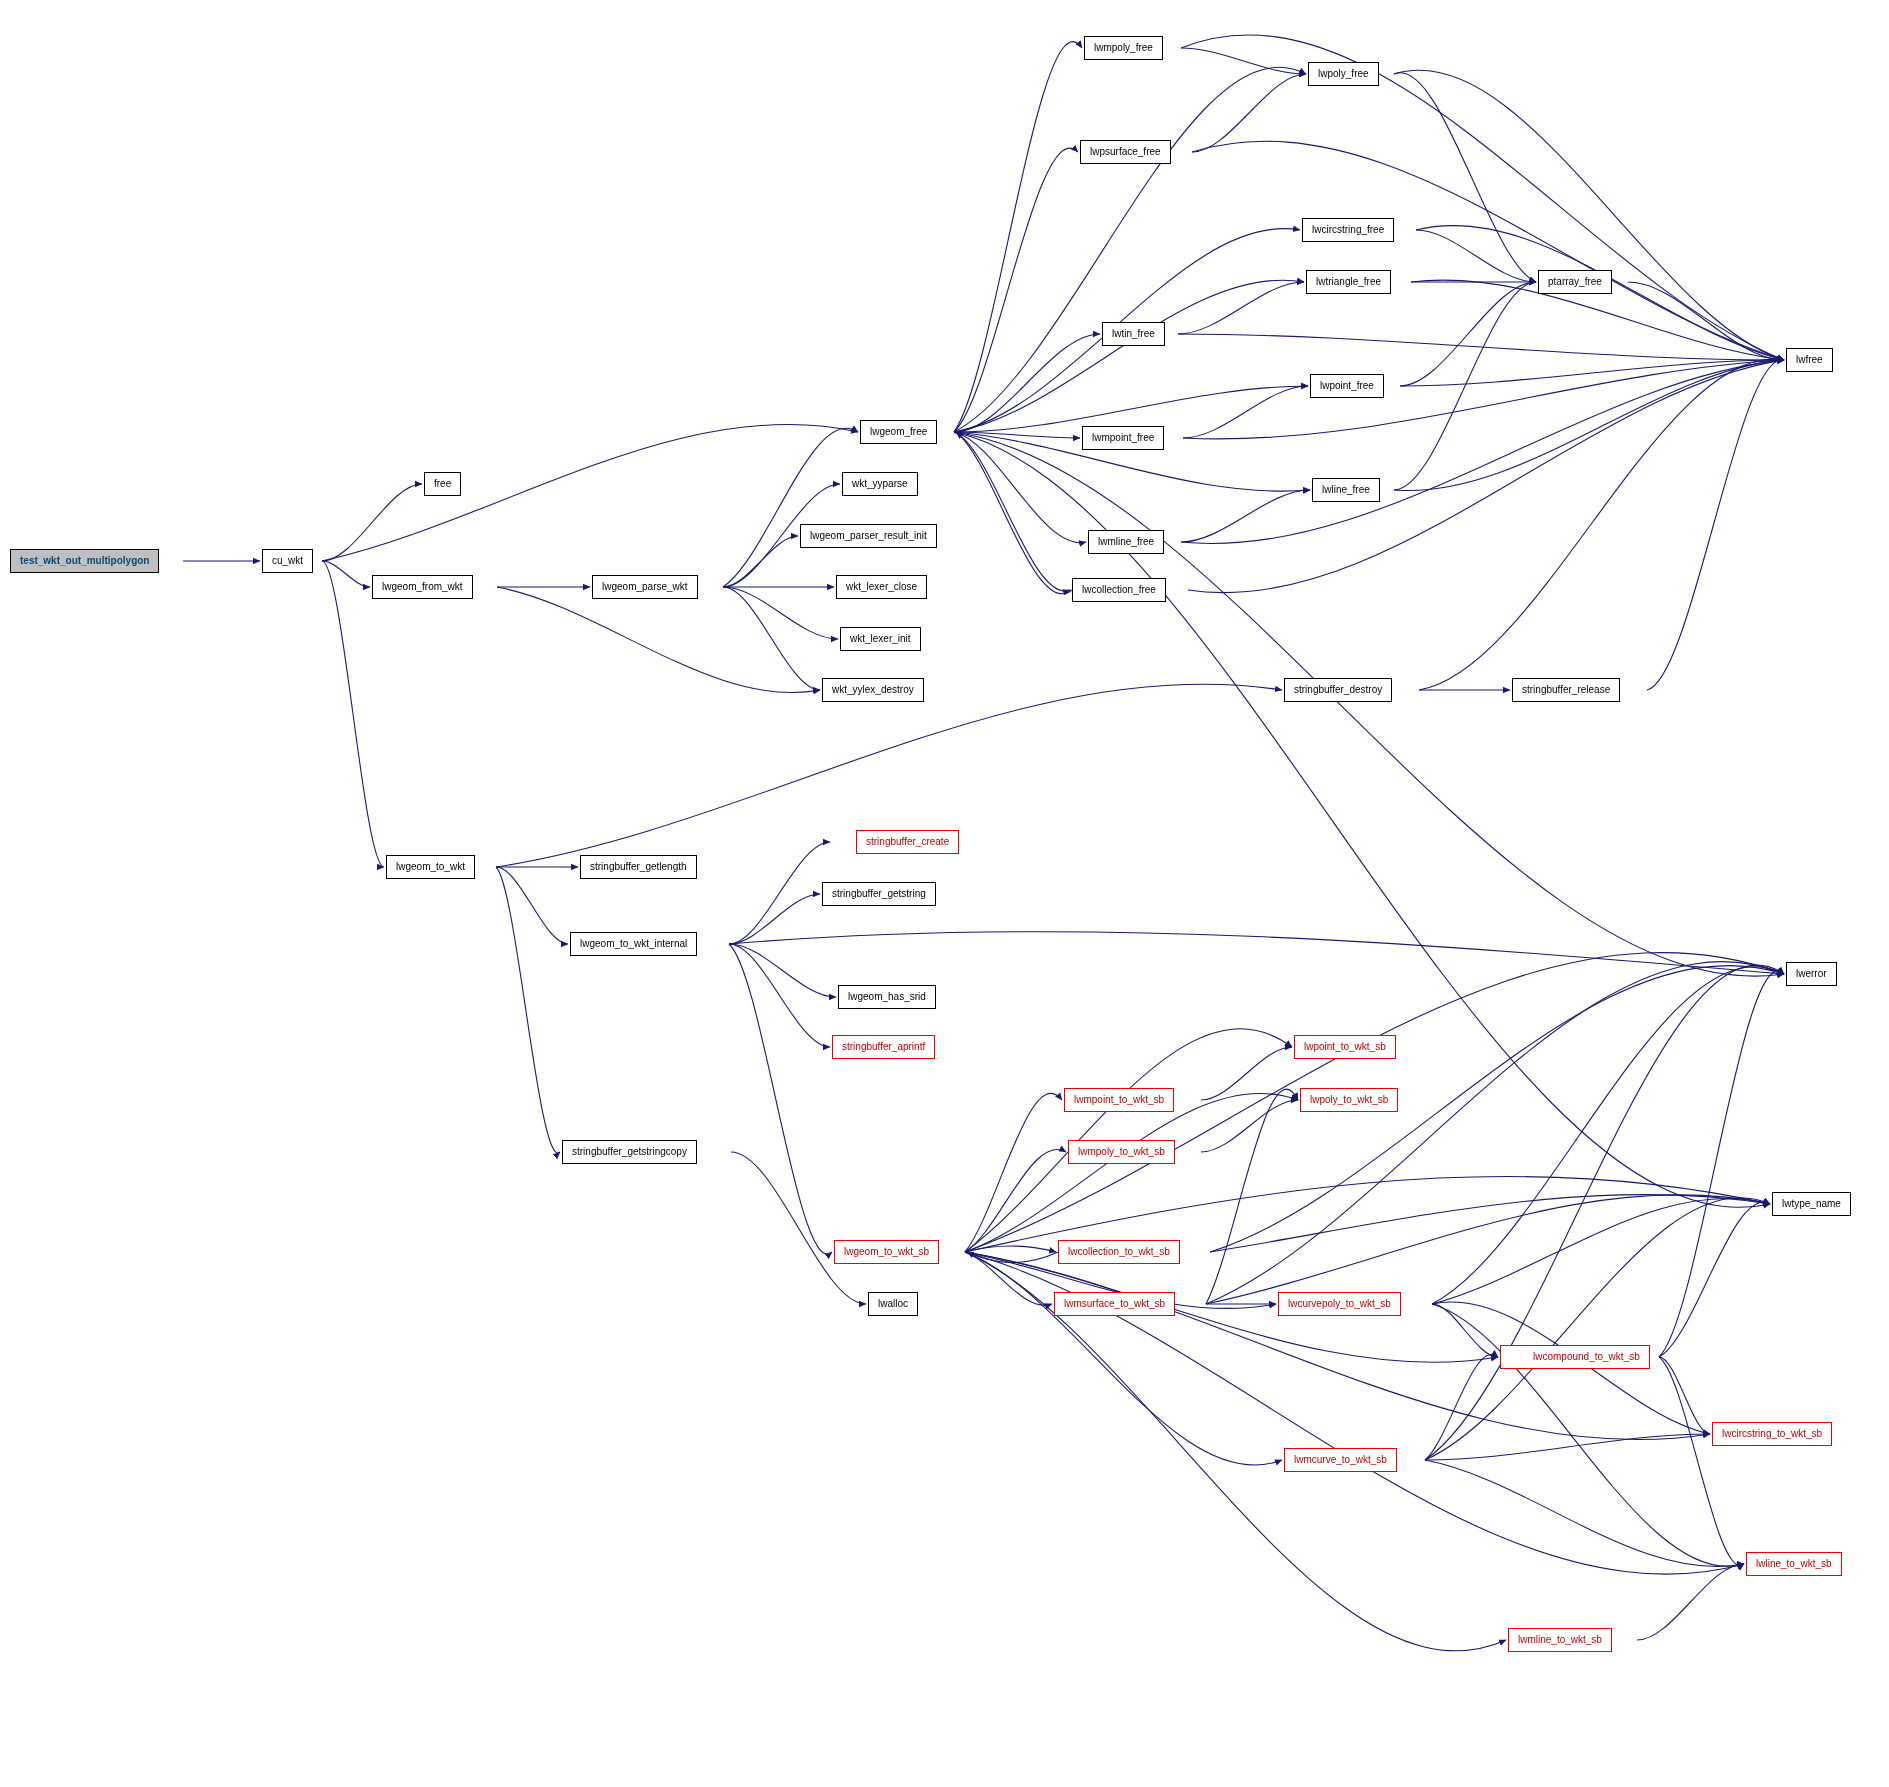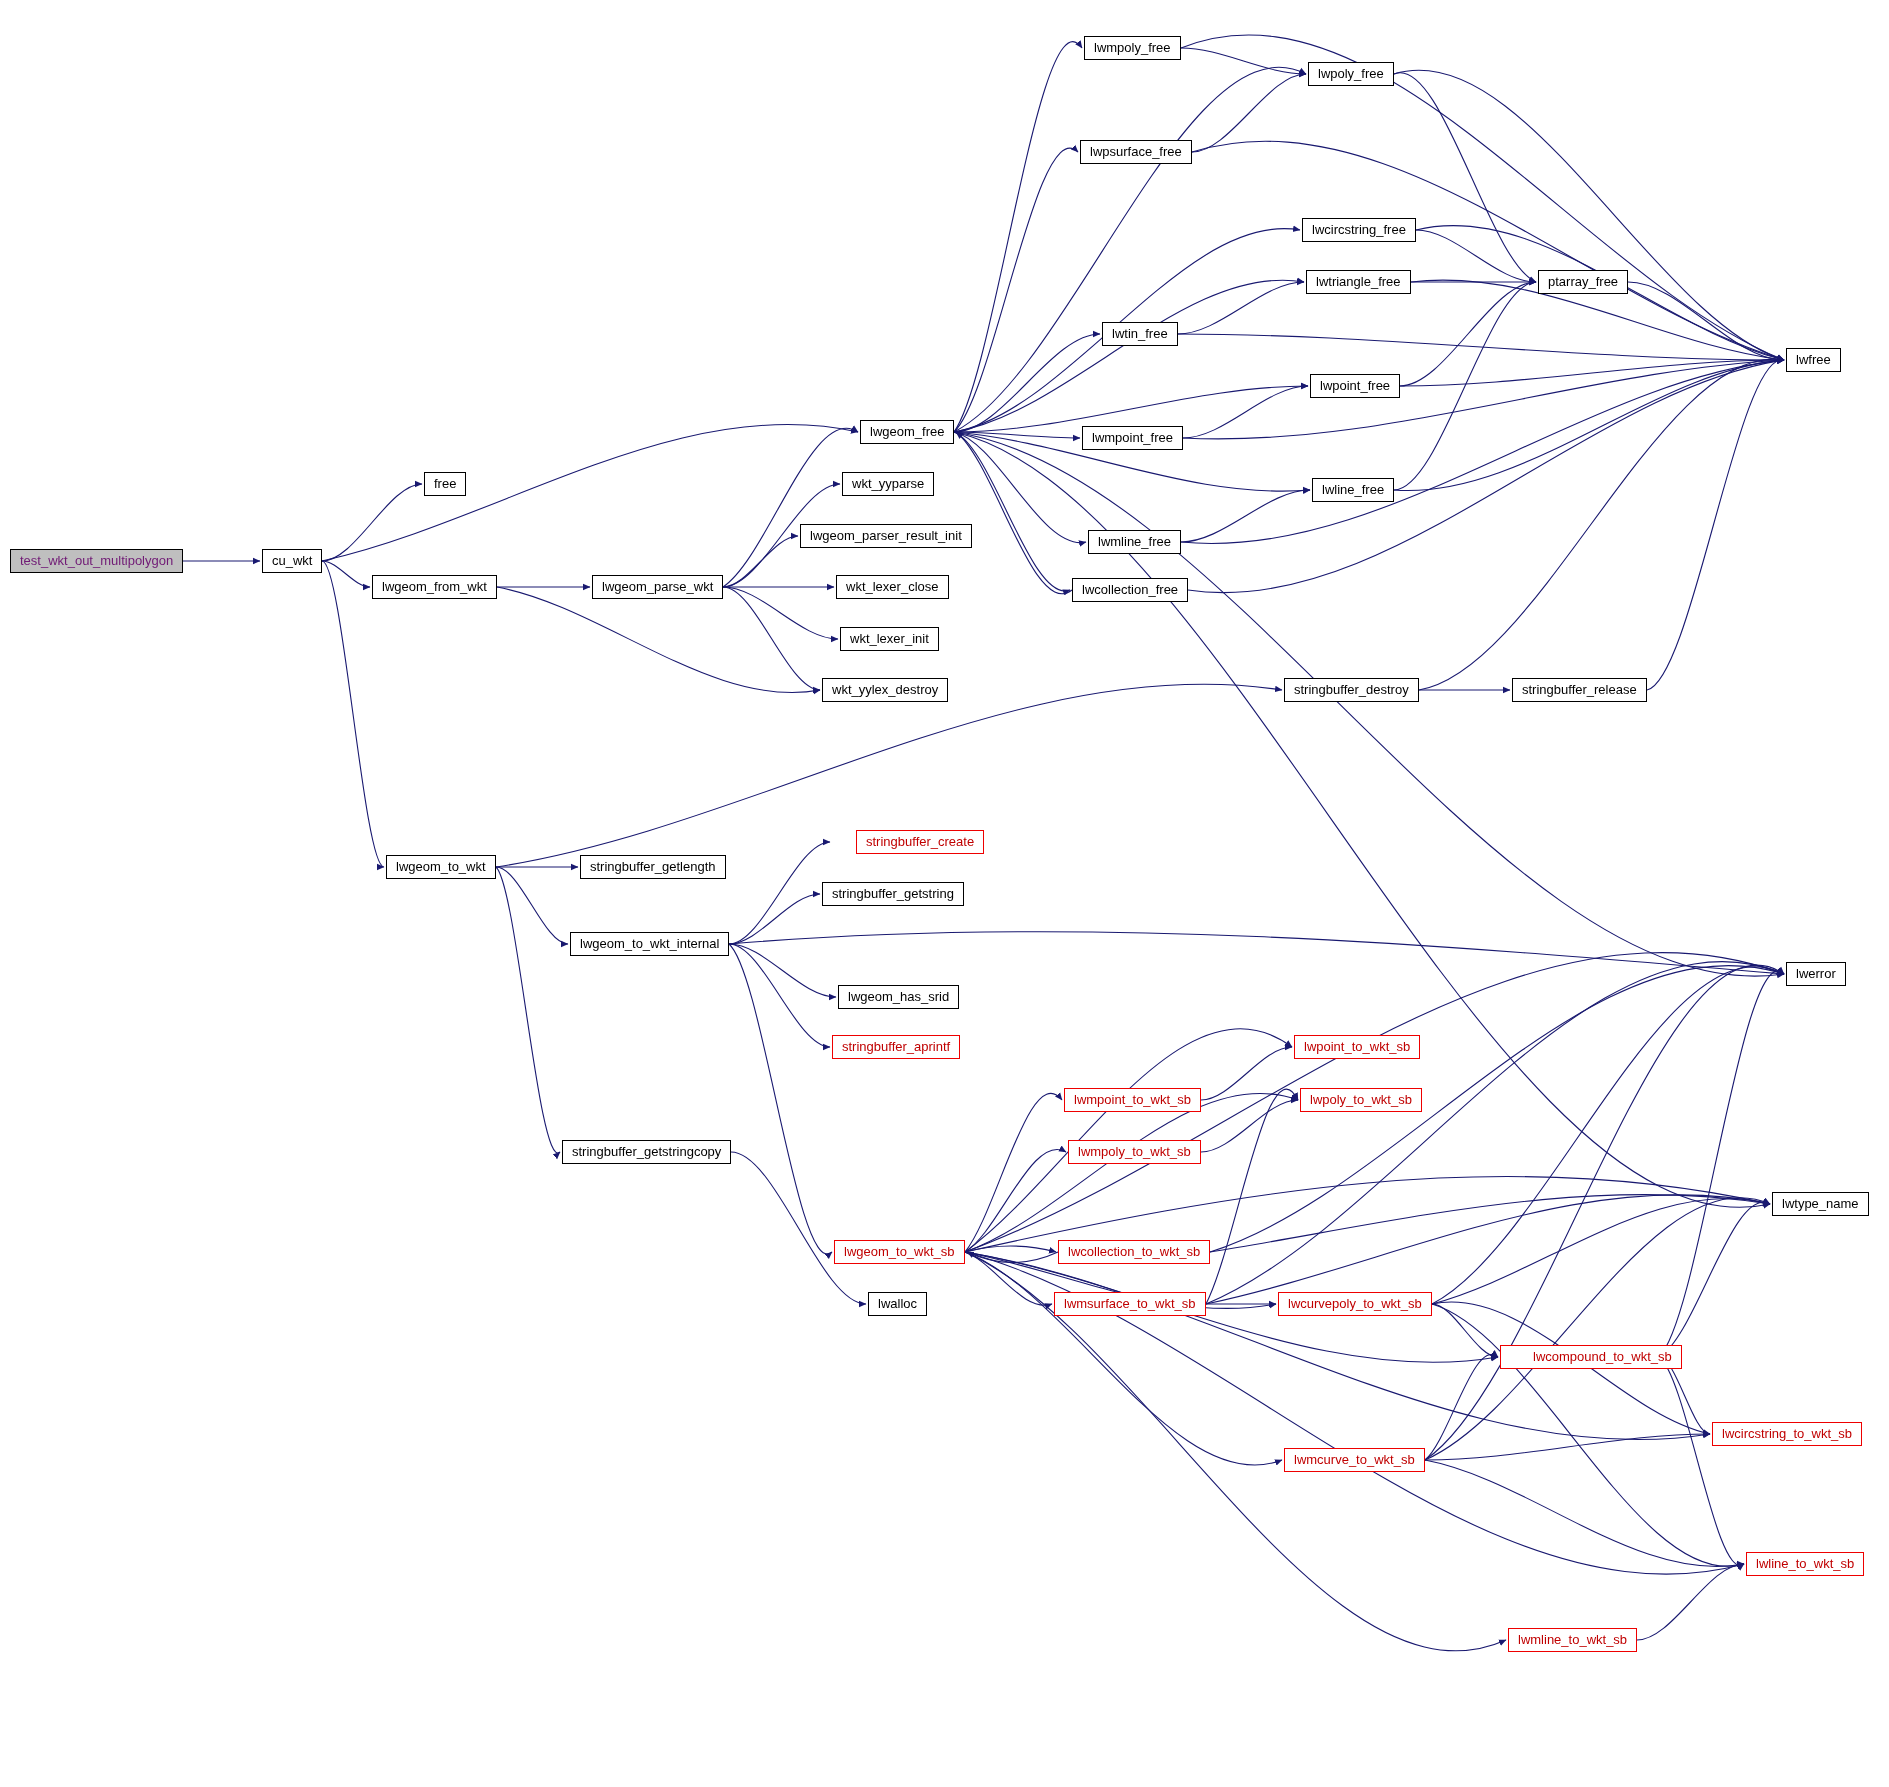--- a/index.html
+++ b/index.html
@@ -19,33 +19,34 @@
     position: absolute;
     left: 0;
     top: 0;
   }
   .node {
     position: absolute;
     box-sizing: border-box;
     background: #ffffff;
     border: 1px solid #000000;
     padding: 3px 9px;
-    font-size: 13px;
+    font-size: 10px;
     line-height: 16px;
     white-space: nowrap;
     color: #000000;
     cursor: pointer;
   }
   .node.red {
     border: 1px solid #ee0000;
     color: #c00000;
   }
   .node.start {
     background: #bfbfbf;
-    color: #701a75;
+    color: #0c4a6e;
+    font-weight: bold;
   }
 </style>
 </head>
 <body>
 
 <div id="diagram">
   <svg id="edges" width="1889" height="1787">
       <defs>
         <marker id="arw" viewBox="0 0 10 10" refX="8.5" refY="5" markerWidth="7.5" markerHeight="7.5" orient="auto">
           <path d="M0,1 L9,5 L0,9 z" fill="#191970"></path>

